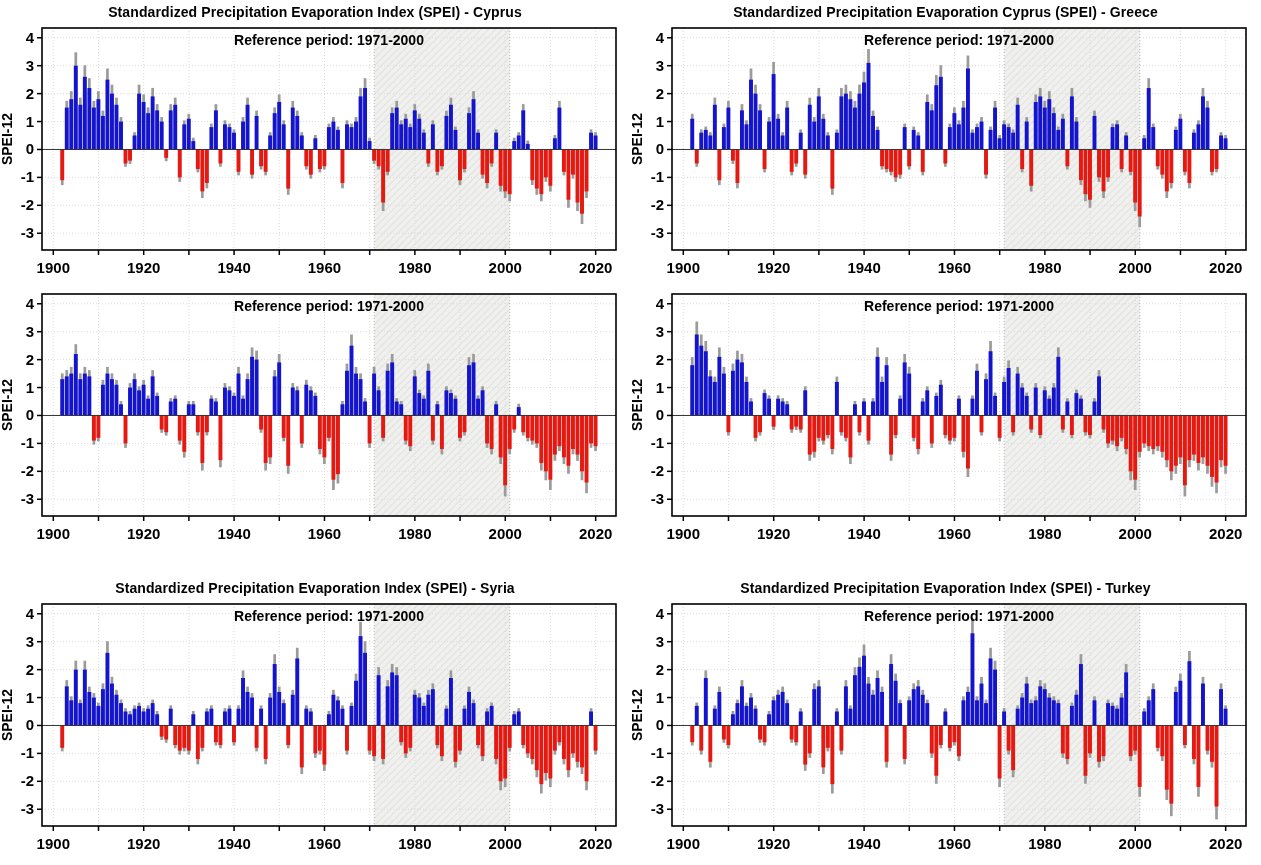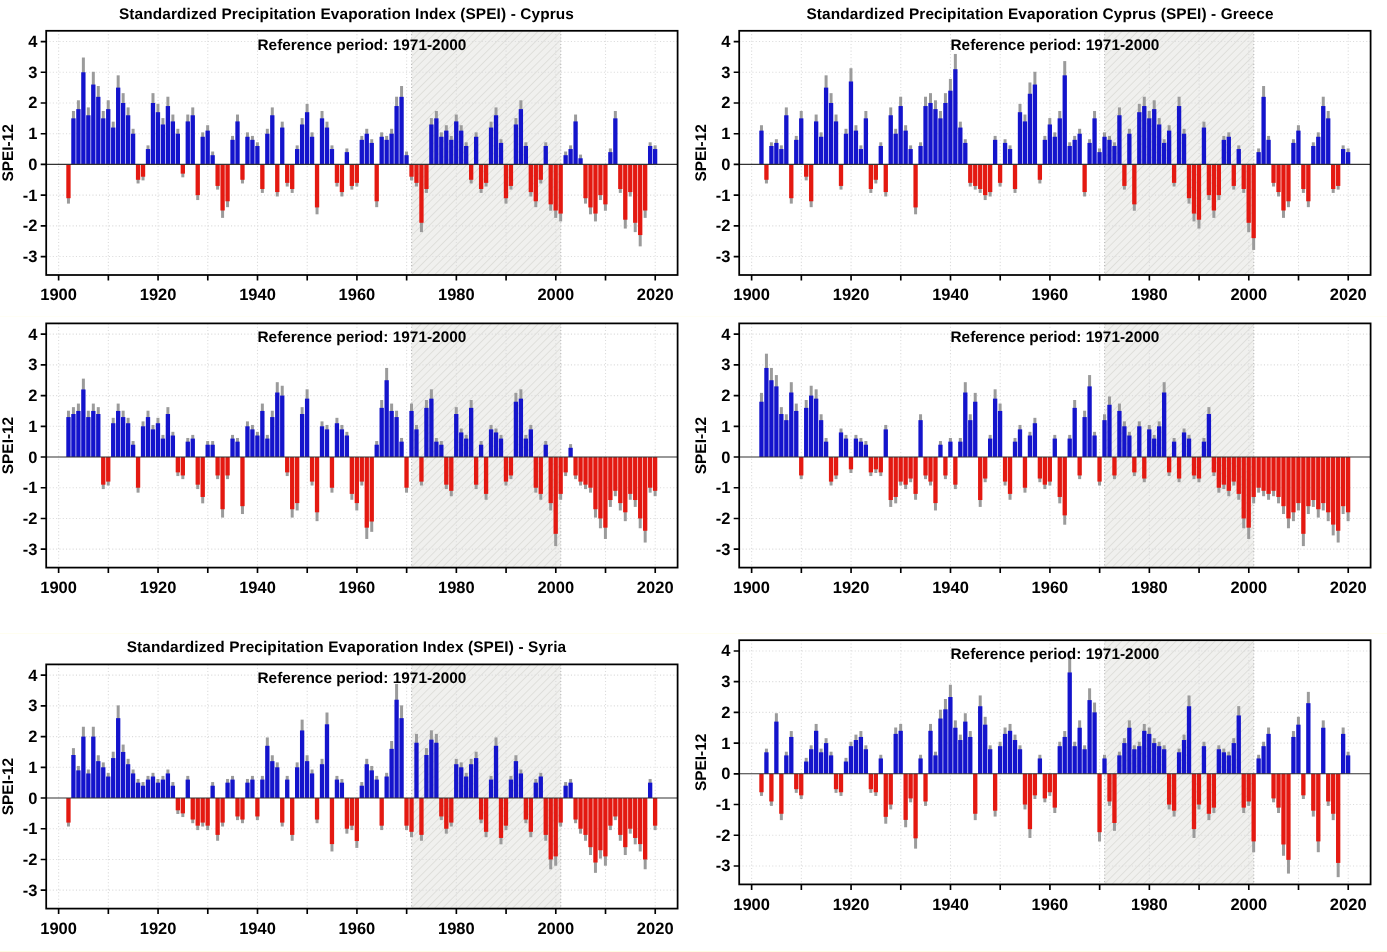--- a/index.html
+++ b/index.html
@@ -1,17 +1,17 @@
 <!DOCTYPE html>
 <html><head>
 <meta charset="utf-8">
 <style>
   html,body{margin:0;padding:0;background:#ffffff;}
   body{width:1261px;height:865px;overflow:hidden;font-family:"Liberation Sans",sans-serif;}
-  .grid{display:grid;grid-template-columns:630px 631px;grid-template-rows:288px 288px 289px;width:1261px;height:865px;background:#fef9c3;}
+  .grid{display:grid;grid-template-columns:630px 631px;grid-template-rows:288px 288px 289px;width:1261px;height:865px;background:#fde047;}
   .panel{position:relative;background:#fff;}
   .panel h2{margin:0;height:22px;line-height:24px;text-align:center;font-size:14px;font-weight:bold;color:#000;letter-spacing:.1px;}
   svg.spei-chart{display:block;}
   svg text{font-family:"Liberation Sans",sans-serif;font-weight:bold;fill:#000;}
 </style>
 </head>
 <body>
 
 <div class="grid">
   <section class="panel">
@@ -1616,20 +1616,21 @@
           <line x1="37" y1="43.69811320754716" x2="42" y2="43.69811320754716" stroke="#000000" stroke-width="1.5"></line>
           <text x="34" y="48.69811320754716" text-anchor="end" font-size="15px">3</text>
           <line x1="37" y1="15.77358490566037" x2="42" y2="15.77358490566037" stroke="#000000" stroke-width="1.5"></line>
           <text x="34" y="20.77358490566037" text-anchor="end" font-size="15px">4</text>
         </g>
         <text transform="translate(12,117) rotate(-90)" text-anchor="middle" font-size="14px">SPEI-12</text>
         <text x="329" y="23" text-anchor="middle" font-size="14px">Reference period: 1971-2000</text>
       </svg>
   </section>
   <section class="panel">
+    <h2>Standardized Precipitation Evaporation Index (SPEI) - Turkey</h2>
     <svg class="spei-chart" width="630" height="266">
         <defs>
           <pattern id="hatch5" width="5" height="5" patternUnits="userSpaceOnUse" patternTransform="rotate(45)">
             <rect x="0" y="0" width="5" height="5" fill="#f0f0ee"></rect>
             <line x1="0" y1="0" x2="0" y2="5" stroke="#d7d7d3" stroke-width="1.2"></line>
           </pattern>
         </defs>
         <g>
           <rect x="374.19685039370074" y="6" width="135.5905511811024" height="222" fill="url(#hatch5)"></rect>
           <line x1="374.19685039370074" y1="6" x2="374.19685039370074" y2="228" stroke="#b9b9b9" stroke-width="1" stroke-dasharray="1 2"></line>

